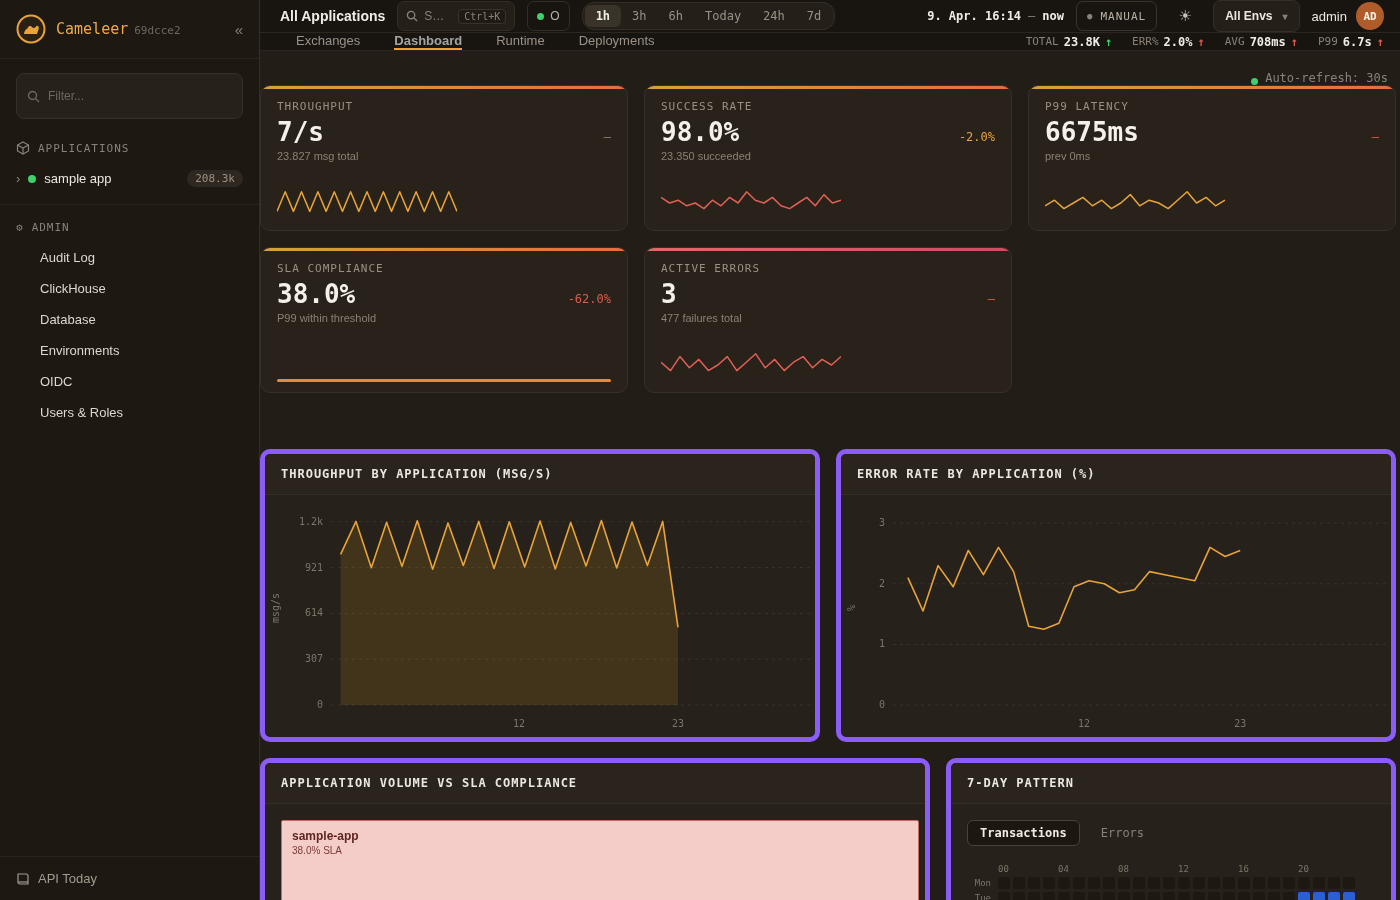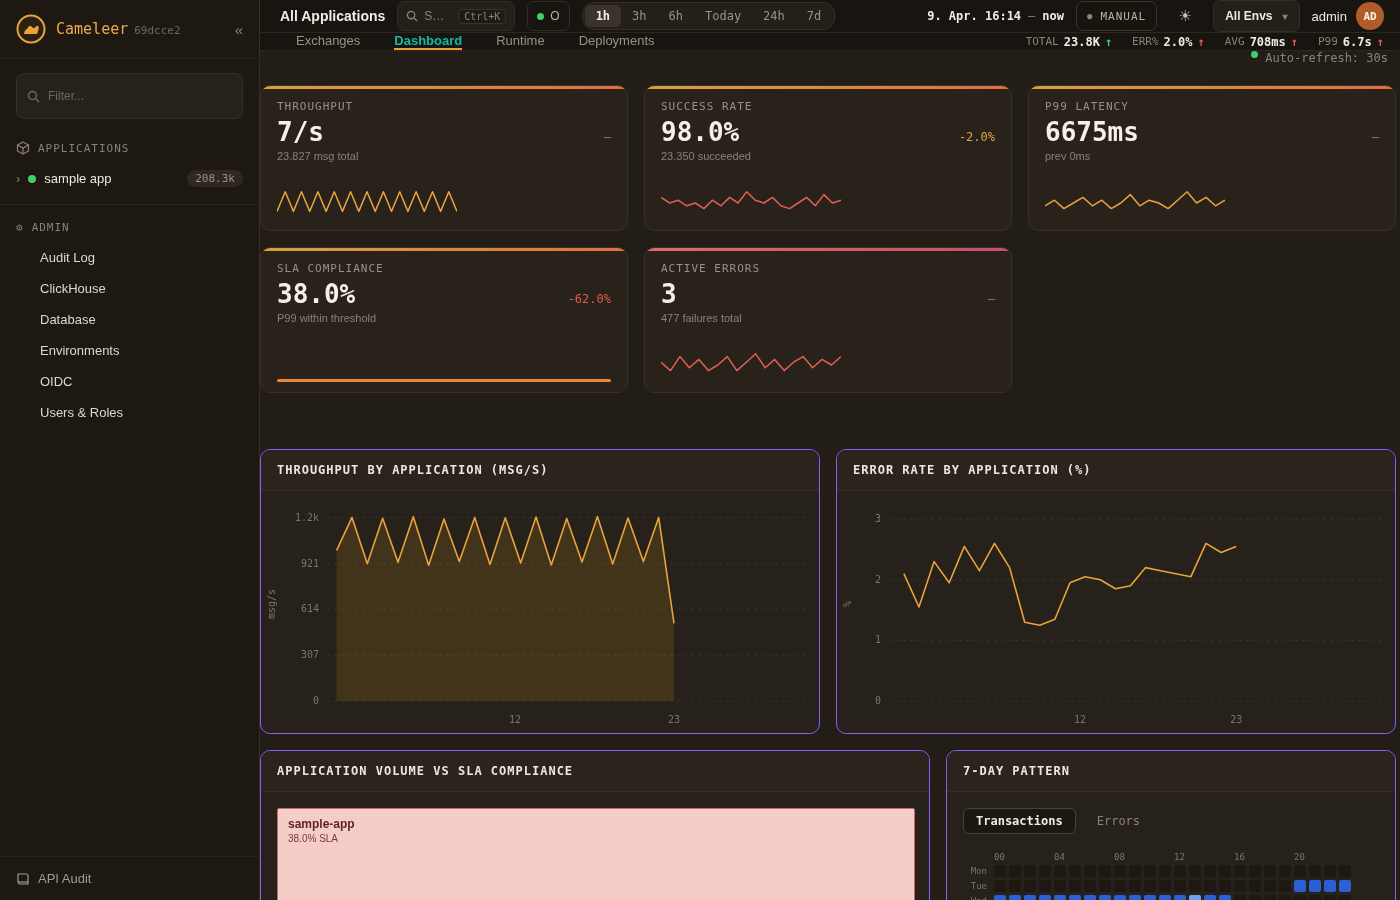--- a/index.html
+++ b/index.html
@@ -45,30 +45,30 @@
   .manual-dot{color:#8a8177;font-size:9px}
   .theme-btn{width:32px;height:30px;background:transparent;border:none;color:#c9c2b6;font-size:15px;cursor:pointer}
   .env-select{height:32px;background:#241f18;border:1px solid #352e25;border-radius:7px;display:flex;align-items:center;gap:10px;padding:0 11px;color:#ece8e0;font-size:12px;font-weight:bold;cursor:pointer;white-space:nowrap}
   .caret{color:#8a8177;font-size:10px}
   .user-wrap{display:flex;align-items:center;gap:9px}
   .user-name{color:#ece8e0;font-size:13px}
   .avatar{width:28px;height:28px;border-radius:50%;background:#b05c2a;color:#f8f2e8;font-family:"DejaVu Sans Mono",monospace;font-size:11px;font-weight:bold;display:flex;align-items:center;justify-content:center;cursor:pointer}
 
   .tabbar{height:44px;background:#18140f;border-bottom:1px solid #2c261e;display:flex;align-items:stretch;padding:0 16px 0 36px}
   .tab{display:flex;align-items:center;margin-right:34px;color:#9a9186;font-size:13px;cursor:pointer;border-bottom:2px solid transparent}
-  .tab.active{color:#14b8a6;border-bottom-color:#f0a030;font-weight:bold}
+  .tab.active{color:#a3a3a3;border-bottom-color:#f0a030;font-weight:bold}
   .hdr-stats{margin-left:auto;display:flex;align-items:center;gap:20px;font-family:"DejaVu Sans Mono",monospace}
   .stat{display:flex;align-items:center;gap:5px;white-space:nowrap}
   .s-label{color:#8a8177;font-size:11px}
   .s-value{color:#f0ece4;font-size:12px;font-weight:bold}
   .s-arrow{font-size:12px;font-weight:bold}
   .up-good{color:#3fcf6e}
   .up-bad{color:#e05b4f}
 
-  .autorefresh{height:34px;display:flex;align-items:flex-start;justify-content:flex-end;gap:7px;padding-right:8px;color:#8a8177;font-family:"DejaVu Sans Mono",monospace;font-size:12px}
+  .autorefresh{height:34px;display:flex;align-items:flex-end;justify-content:flex-end;gap:7px;padding-right:8px;color:#8a8177;font-family:"DejaVu Sans Mono",monospace;font-size:12px}
   .autorefresh .dot-green{width:7px;height:7px}
 
   .content{width:1140px;padding-right:4px}
   .row-w{width:1136px}
 
   
   .kpi-row{display:grid;grid-template-columns:repeat(3,1fr);gap:16px}
   .kpi-card{background:#28221a;border:1px solid #373026;border-radius:10px;height:146px;display:flex;flex-direction:column;overflow:hidden;position:relative}
   .kpi-accent{height:3px;width:100%}
   .accent-orange{background:linear-gradient(90deg,#d7a13c,#e0703f)}
@@ -80,21 +80,21 @@
   .kpi-change{margin-left:auto;font-family:"DejaVu Sans Mono",monospace;font-size:12px}
   .chg-muted{color:#8a8177}
   .chg-warn{color:#e8a33b}
   .chg-bad{color:#e05b4f}
   .kpi-sub{color:#8a8177;font-size:11px;margin-top:3px}
   .kpi-spark{margin-top:auto;height:34px;width:100%}
   .kpi-bar{margin-top:auto;height:3px;width:100%;border-radius:2px}
 
   
   .charts-row{display:grid;grid-template-columns:560px 560px;gap:16px;margin-top:56px}
-  .panel{background:#26211a;border:1px solid #8b5cf6;border-radius:10px;overflow:hidden}
+  .panel{background:#26211a;border:5px solid #8b5cf6;border-radius:10px;overflow:hidden}
   .panel-header{padding:13px 16px;background:#2a241c;border-bottom:1px solid #352e25;color:#ece8e0;font-family:"DejaVu Sans Mono",monospace;font-size:12px;font-weight:bold;letter-spacing:1px}
   .chart-body{height:242px;position:relative}
 
   
   .bottom-row{display:grid;grid-template-columns:670px 450px;gap:16px;margin-top:16px}
   .bottom-row .panel{height:560px}
   .treemap-body{padding:16px}
   .treemap-node{width:638px;height:480px;background:#f4cdc9;border:1px solid #c96a5f;border-radius:2px;padding:8px 10px;cursor:pointer}
   .tm-name{color:#5f2521;font-size:12px;font-weight:bold}
   .tm-sla{color:#7a3a36;font-size:10px;margin-top:2px}
@@ -165,21 +165,21 @@
     <div class="sb-admin-item">Environments</div>
     <div class="sb-admin-item">OIDC</div>
     <div class="sb-admin-item">Users &amp; Roles</div>
   </nav>
 
   <div class="sb-footer">
     <svg class="icon-svg" width="14" height="14" viewBox="0 0 14 14">
       <path d="M2 2 H10 a2 2 0 0 1 2 2 V12 H4 a2 2 0 0 1-2-2 Z" fill="none" stroke="#a49b8f" stroke-width="1.2"></path>
       <line x1="2" y1="10" x2="12" y2="10" stroke="#a49b8f" stroke-width="1.2"></line>
     </svg>
-    <span>API Audit</span>
+    <span>API Today</span>
   </div>
 </aside>
 
 <div class="main">
 
   <div class="topbar">
     <span class="tb-title">All Applications</span>
 
     <div class="tb-search">
       <svg class="icon-svg" width="12" height="12" viewBox="0 0 13 13">

